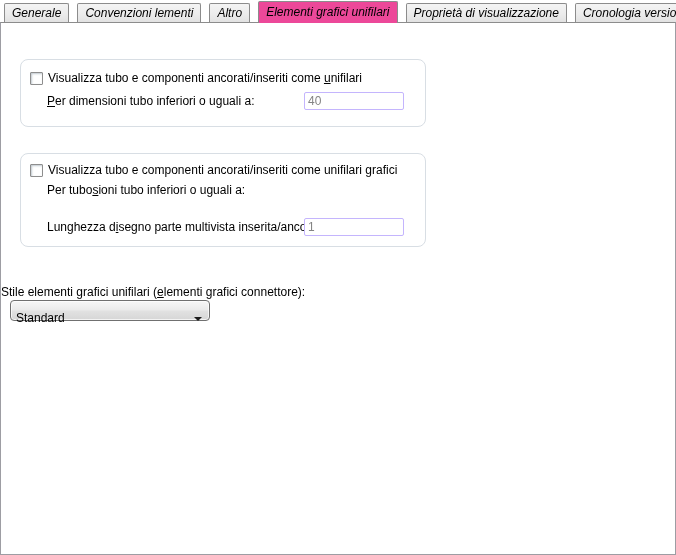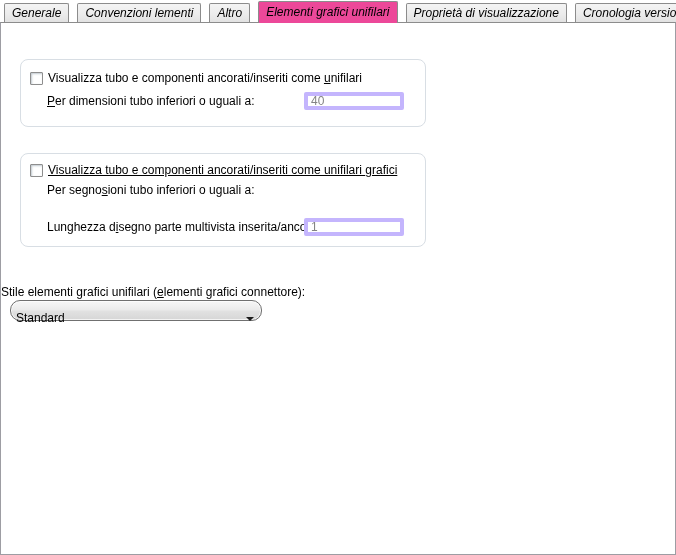--- a/index.html
+++ b/index.html
@@ -38,26 +38,26 @@
   }
   .checkbox {
     width:13px; height:13px; box-sizing:border-box; flex:0 0 13px;
     border:1px solid #8e8e8e; background:#fff; border-radius:1px;
     box-shadow: inset 1px 1px 2px rgba(150,163,175,0.6), inset -1px -1px 1px rgba(255,255,255,0.9);
   }
   .lbl { position:absolute; height:18px; line-height:18px; white-space:nowrap; }
   .mn { text-decoration:underline; }
   .textfield {
     position:absolute; box-sizing:border-box; width:100px; height:18px;
-    border:4px solid #c4b5fd; border-radius:2px; padding:0 3px;
+    border:1px solid #c4b5fd; border-radius:2px; padding:0 3px;
     font:12px "Liberation Sans", sans-serif; color:#848484; background:#fff; outline:none;
   }
   .combobox {
-    position:absolute; left:9px; top:277px; width:252px; height:21px; box-sizing:border-box;
-    border:1px solid #707070; border-radius:10px;
+    position:absolute; left:9px; top:277px; width:200px; height:21px; box-sizing:border-box;
+    border:1px solid #707070; border-radius:4px;
     background:linear-gradient(#f7f7f7, #ebebeb 45%, #e1e1e1 55%, #d6d6d6);
     box-shadow: inset 0 0 0 1px rgba(255,255,255,0.7);
     display:flex; align-items:center; padding:16px 7px 0 5px;
   }
   .combobox .value { flex:1 1 auto; line-height:19px; color:#000; }
   .arrow-down {
     width:0; height:0; flex:0 0 auto;
     border-left:4px solid transparent; border-right:4px solid transparent;
     border-top:4px solid #1c1c1c;
   }
@@ -82,25 +82,25 @@
     <div class="groupbox gb1">
       <div class="check-row" style="left:9px; top:11px;">
         <span class="checkbox"></span>
         <span><span>Visualizza tubo e componenti ancorati/inseriti come </span><span class="mn">u</span><span>nifilari</span></span>
       </div>
       <div class="lbl" style="left:26px; top:32px;"><span class="mn">P</span><span>er dimensioni tubo inferiori o uguali a:</span></div>
       <input class="textfield" style="left: 283px; top: 32px;" value="40">
     </div>
 
     <div class="groupbox gb2">
-      <div class="check-row" style="left:9px; top:9px;text-decoration:underline;">
+      <div class="check-row" style="left:9px; top:9px;">
         <span class="checkbox"></span>
         <span><span>Visualizza tubo e componenti ancorati/inseriti come unifilari </span><span class="mn">g</span><span>rafici</span></span>
       </div>
-      <div class="lbl" style="left:26px; top:27px;"><span>Per segno</span><span class="mn">s</span><span>ioni tubo inferiori o uguali a:</span></div>
+      <div class="lbl" style="left:26px; top:27px;"><span>Per tubo</span><span class="mn">s</span><span>ioni tubo inferiori o uguali a:</span></div>
       <div class="lbl" style="left:26px; top:64px;"><span>Lunghezza d</span><span class="mn">i</span><span>segno parte multivista inserita/ancorata:</span></div>
       <input class="textfield" style="left: 283px; top: 64px;" value="1">
     </div>
 
     <div class="lbl stile-label"><span>Stile elementi grafici unifilari (</span><span class="mn">e</span><span>lementi grafici connettore):</span></div>
 
     <div class="combobox">
       <span class="value">Standard</span>
       <span class="arrow-down"></span>
     </div>

